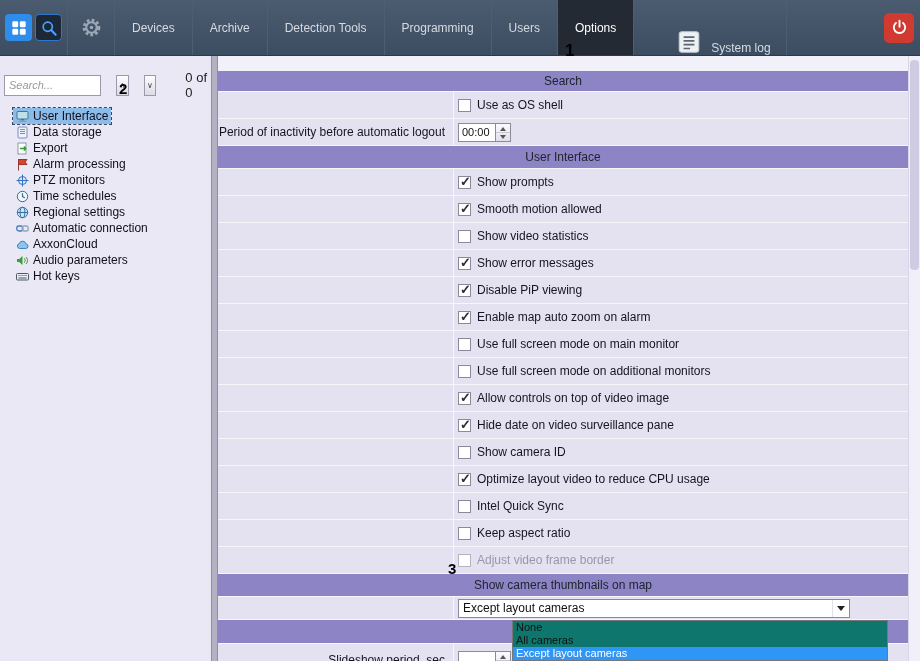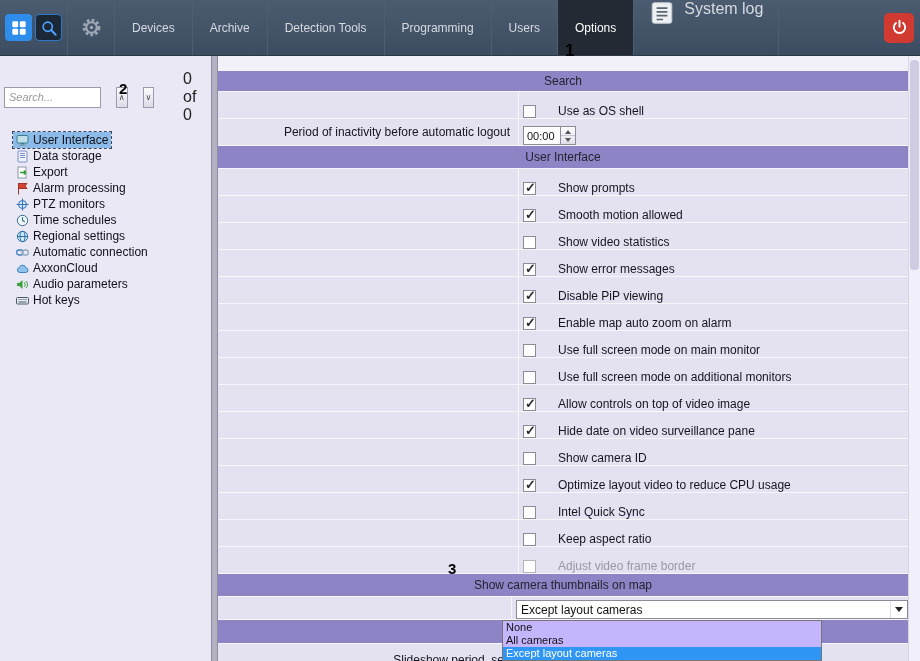--- a/index.html
+++ b/index.html
@@ -13,64 +13,64 @@
   .launcher { display:flex; align-items:center; gap:3px; padding:0 5px; }
   .tile { width:27px; height:27px; border-radius:4px; display:flex; align-items:center; justify-content:center; }
   .tile-blue { background:#2e8ceb; }
   .tile-dark { background:#1d2836; border:1px solid #2f78c8; }
   .gear-wrap { width:48px; display:flex; align-items:center; justify-content:center;
     border-left:1px solid #4e5e72; border-right:1px solid #4e5e72; }
   .menu { display:flex; align-items:stretch; }
   .menu-item { display:flex; align-items:center; padding:0 17px; font-size:12px;
     border-right:1px solid #4e5e72; cursor:default; white-space:nowrap; }
   .menu-item.active { background:#232a33; color:#ffffff; }
-  .syslog { display:flex; align-items:flex-start; gap:9px; padding:0 15px; font-size:16px;
-    border-right:1px solid #4e5e72; }
+  .syslog { display:flex; align-items:flex-end; gap:9px; padding:0 15px; font-size:12px;
+    border-right:1px solid #4e5e72;margin-left:27px; }
   .syslog .tile { width:26px; height:26px; background:transparent; }
   .topbar-spacer { flex:1; }
   .power-wrap { display:flex; align-items:center; padding:0 6px; }
   .power-btn { width:30px; height:30px; border-radius:5px; background:#d03a30;
     display:flex; align-items:center; justify-content:center; }
 
   
   .body { display:flex; height:621px; }
 
   
   .sidebar { width:211px; background:#eae8f5; padding-top:14px; overflow:hidden; }
   .search-row { display:flex; align-items:center; padding:0 4px;gap:16px; }
   .search-input { width:97px; height:21px; border:1px solid #9b99ab; background:#fff;
     font-size:11px; padding:0 4px; color:#333; font-family:"Liberation Sans",sans-serif; }
   .search-input::placeholder { font-style:italic; color:#999; }
   .nav-btn { width:18px; height:21px; background:linear-gradient(#fdfdfe,#dcdae6);
     border:1px solid #9b99ab; font-size:8px; color:#444; display:flex;
     align-items:center; justify-content:center; margin-left:-1px; }
-  .search-count { font-size:16px; color:#222; margin-left:13px; }
+  .search-count { font-size:13px; color:#222; margin-left:13px; }
   .tree { list-style:none; padding:8px 0 0 13px; }
   .tree-item { display:flex; align-items:center; gap:4px; height:16px; font-size:12px;
     color:#101018; padding:0 3px; width:max-content; cursor:default; }
   .tree-item.selected { background:#8cbbe9; outline:1px dashed #3a4a62; }
   .tree-icon { width:13px; height:13px; flex:none; display:inline-flex; }
   .tree-icon svg { width:13px; height:13px; }
 
   
   .splitter { width:7px; background:#b3b1c2; border-left:1px solid #8f8da0; border-right:1px solid #8f8da0; }
   .scrollbar { width:12px; background:#f1eff9; border-left:1px solid #d8d5e6; position:relative; }
   .scroll-thumb { position:absolute; left:1px; right:1px; top:4px; height:210px;
     background:#cfcbe3; border-radius:4px; }
 
   
   .main { width:690px; padding-top:15px; position:relative; overflow:hidden; background:#f2f0f9; }
   .band { height:21px; background:#8d84c6; color:#20242e; font-size:12px;
     display:flex; align-items:center; justify-content:center; border-bottom:1px solid #f7f6fb; }
   .band.tall { height:23px; }
   .band.partial { height:24px; }
   .row { display:flex; min-height:27px; background:#e4e1f0; border-bottom:1px solid #f7f6fb; }
-  .row-left { width:301px; display:flex; align-items:center; justify-content:flex-end;
+  .row-left { width:236px; display:flex; align-items:center; justify-content:flex-end;
     padding-right:8px; font-size:12px; color:#15151f; border-right:1px solid #f7f6fb; text-align:right; }
-  .row-right { flex:1; display:flex; align-items:flex-end; padding-left:4px; gap:22px;
+  .row-right { flex:1; display:flex; align-items:center; padding-left:4px; gap:6px;
     font-size:12px; color:#15151f; }
   .row.short { min-height:23px; }
   .row.bottom { min-height:33px; }
   .row.disabled .row-label { color:#9a97a8; }
   .row.disabled .checkbox { border-color:#b5b2c2; }
 
   .checkbox { width:13px; height:13px; background:#fff; border:1px solid #8a8a99;
     position:relative; flex:none; }
   .checkbox.checked::after { content:"\2713"; position:absolute; left:1px; top:-3px;
     font-size:13px; font-weight:bold; color:#2d2d38; }
@@ -88,22 +88,22 @@
     border-left:3px solid transparent; border-right:3px solid transparent; border-top:4px solid #555; }
 
   .dropdown { margin-left:4px; width:392px; height:19px; background:#fff;
     border:1px solid #8a8a99; display:flex; align-items:center; font-size:12px;
     padding-left:4px; color:#111; position:relative; }
   .dropdown-arrow { margin-left:auto; width:17px; height:100%; display:flex;
     align-items:center; justify-content:center; border-left:1px solid #e2e0ea; }
   .dropdown-arrow::after { content:""; border-left:4px solid transparent;
     border-right:4px solid transparent; border-top:5px solid #222; }
 
-  .option-list { position:absolute; left:284px; top:564px; width:320px;
-    background:#c4b5fd; border:1px solid #777; z-index:5; }
+  .option-list { position:absolute; left:294px; top:564px; width:376px;
+    background:#0f766e; border:1px solid #777; z-index:5; }
   .option-item { height:13px; line-height:13px; font-size:11px; padding-left:3px; color:#111; }
   .option-item.selected { background:#2f96f5; color:#fff; }
 
   .annotation { position:absolute; font-weight:bold; color:#000; z-index:10; }
   #ann1 { left:565px; top:41px; font-size:17px; }
   #ann2 { left:119px; top:80px; font-size:15px; }
   #ann3 { left:448px; top:560px; font-size:15px; }
 </style>
 </head>
 <body>

